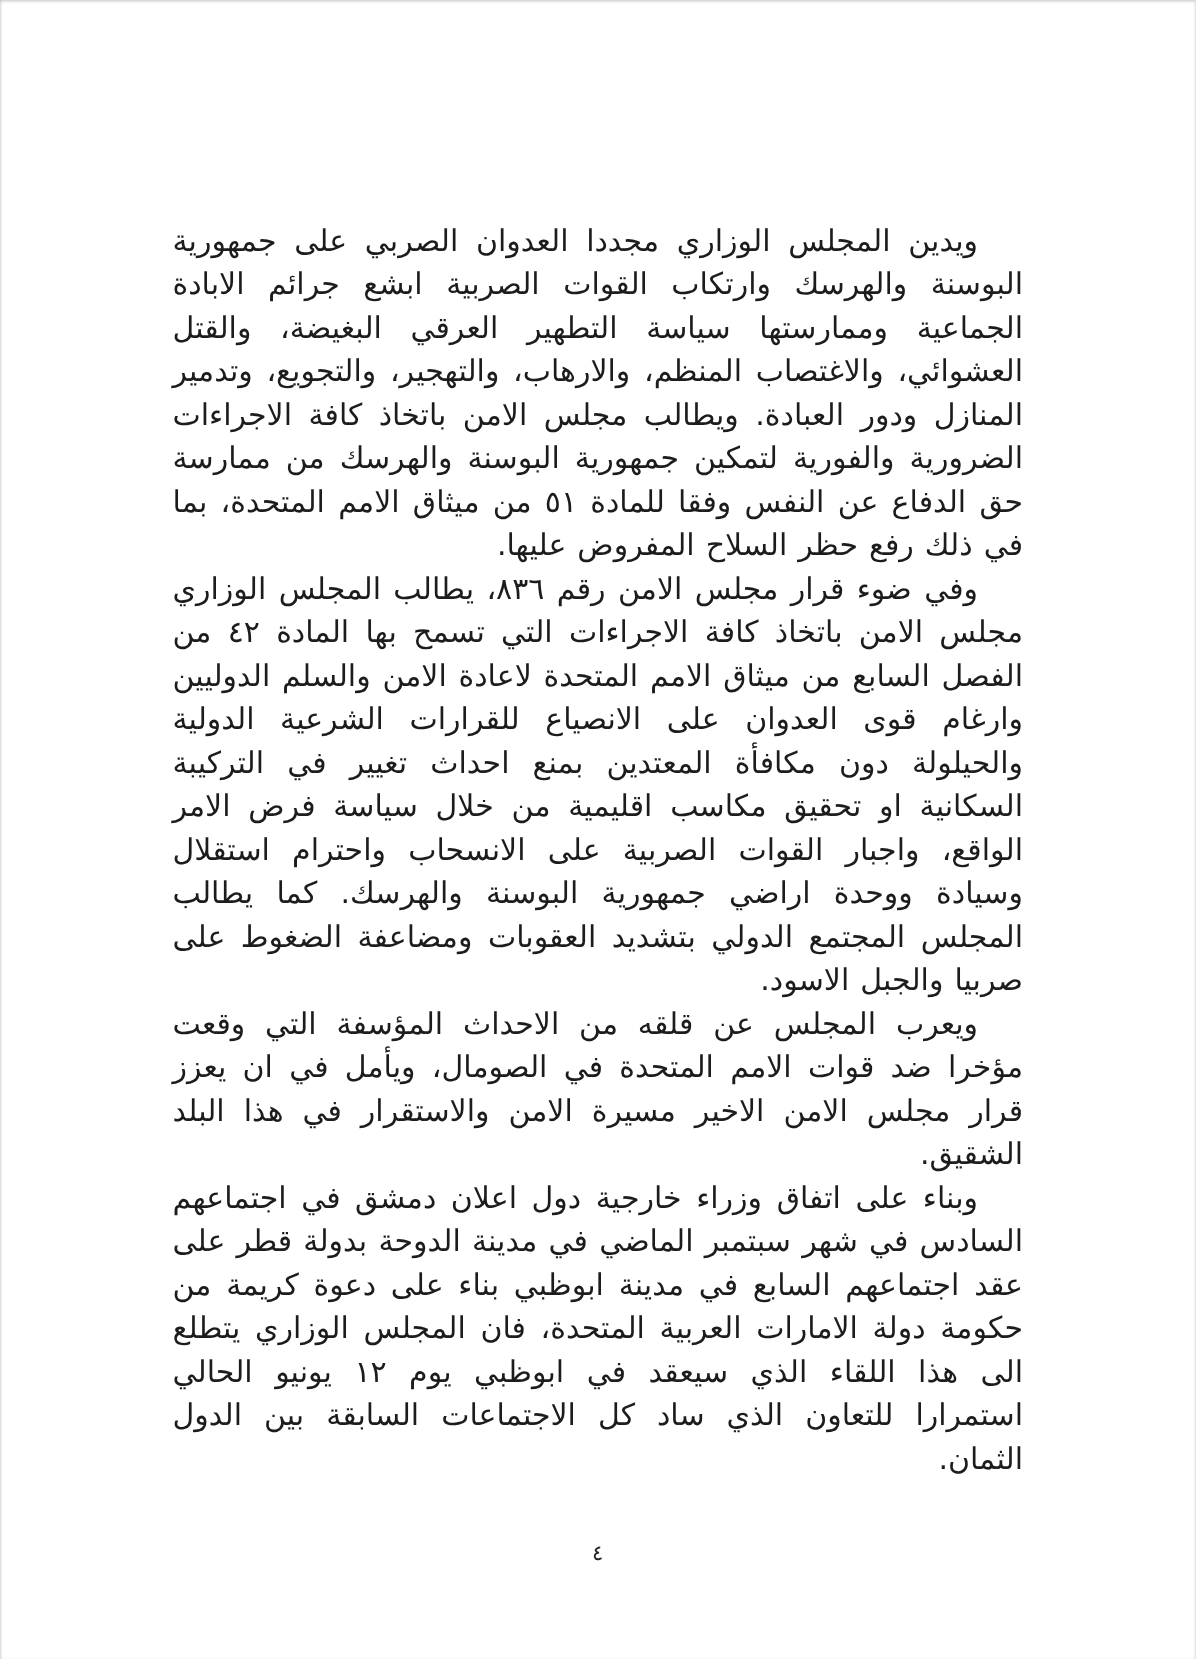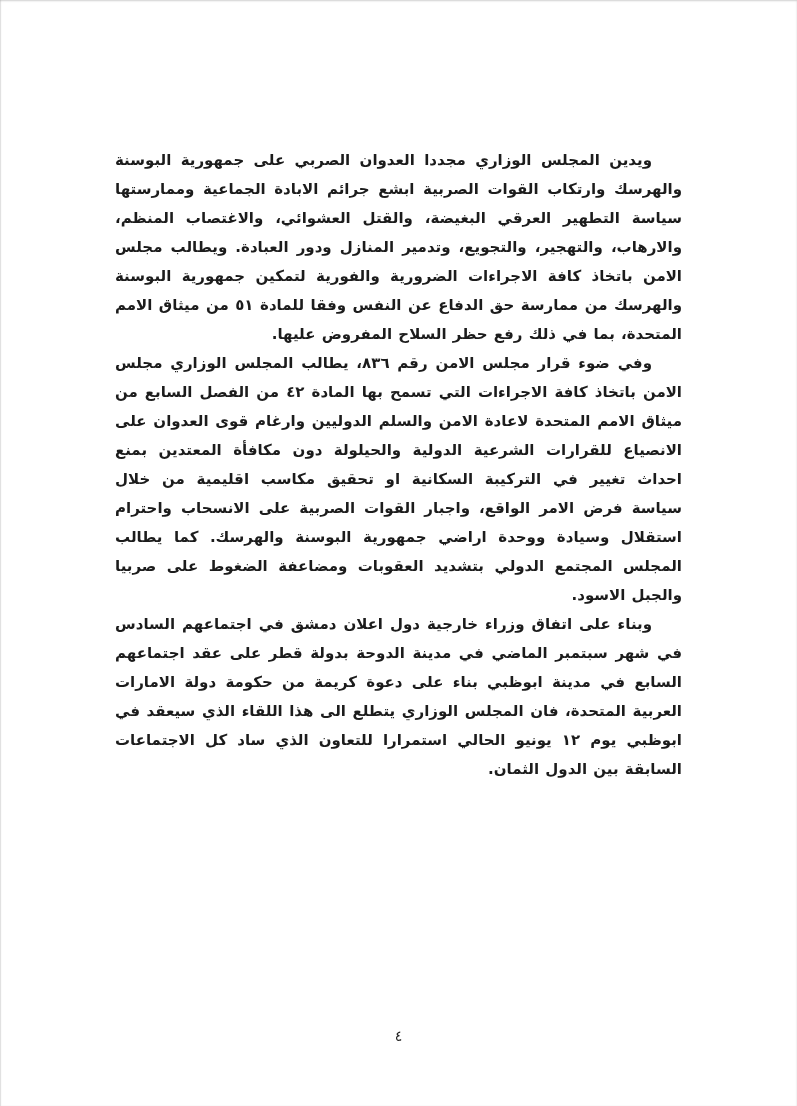--- a/index.html
+++ b/index.html
@@ -18,24 +18,23 @@
     font-family: "DejaVu Sans", sans-serif;
     color: #1c1c1c;
   }
   .text-block {
     position: absolute;
     top: 146px;
     right: 115px;
     width: 567px;
     direction: rtl;
     text-align: justify;
-    font-size: 15px;
+    font-size: 20px;
     line-height: 29px;
     letter-spacing: 0.1px;
-    font-weight: bold;
   }
   .text-block p {
     margin: 0;
     padding: 0;
     text-indent: 30px;
     word-spacing: 1px;
   }
   .page-number {
     position: absolute;
     top: 1028px;
@@ -47,16 +46,17 @@
     direction: rtl;
   }
 </style>
 </head>
 <body>
 
 <div class="page">
   <div class="text-block">
     <p>ويدين المجلس الوزاري مجددا العدوان الصربي على جمهورية البوسنة والهرسك وارتكاب القوات الصربية ابشع جرائم الابادة الجماعية وممارستها سياسة التطهير العرقي البغيضة، والقتل العشوائي، والاغتصاب المنظم، والارهاب، والتهجير، والتجويع، وتدمير المنازل ودور العبادة. ويطالب مجلس الامن باتخاذ كافة الاجراءات الضرورية والفورية لتمكين جمهورية البوسنة والهرسك من ممارسة حق الدفاع عن النفس وفقا للمادة ٥١ من ميثاق الامم المتحدة، بما في ذلك رفع حظر السلاح المفروض عليها.</p>
     <p>وفي ضوء قرار مجلس الامن رقم ٨٣٦، يطالب المجلس الوزاري مجلس الامن باتخاذ كافة الاجراءات التي تسمح بها المادة ٤٢ من الفصل السابع من ميثاق الامم المتحدة لاعادة الامن والسلم الدوليين وارغام قوى العدوان على الانصياع للقرارات الشرعية الدولية والحيلولة دون مكافأة المعتدين بمنع احداث تغيير في التركيبة السكانية او تحقيق مكاسب اقليمية من خلال سياسة فرض الامر الواقع، واجبار القوات الصربية على الانسحاب واحترام استقلال وسيادة ووحدة اراضي جمهورية البوسنة والهرسك. كما يطالب المجلس المجتمع الدولي بتشديد العقوبات ومضاعفة الضغوط على صربيا والجبل الاسود.</p>
+    <p>ويعرب المجلس عن قلقه من الاحداث المؤسفة التي وقعت مؤخرا ضد قوات الامم المتحدة في الصومال، ويأمل في ان يعزز قرار مجلس الامن الاخير مسيرة الامن والاستقرار في هذا البلد الشقيق.</p>
     <p>وبناء على اتفاق وزراء خارجية دول اعلان دمشق في اجتماعهم السادس في شهر سبتمبر الماضي في مدينة الدوحة بدولة قطر على عقد اجتماعهم السابع في مدينة ابوظبي بناء على دعوة كريمة من حكومة دولة الامارات العربية المتحدة، فان المجلس الوزاري يتطلع الى هذا اللقاء الذي سيعقد في ابوظبي يوم ١٢ يونيو الحالي استمرارا للتعاون الذي ساد كل الاجتماعات السابقة بين الدول الثمان.</p>
   </div>
   <div class="page-number">٤</div>
 </div>
 
 </body></html>

